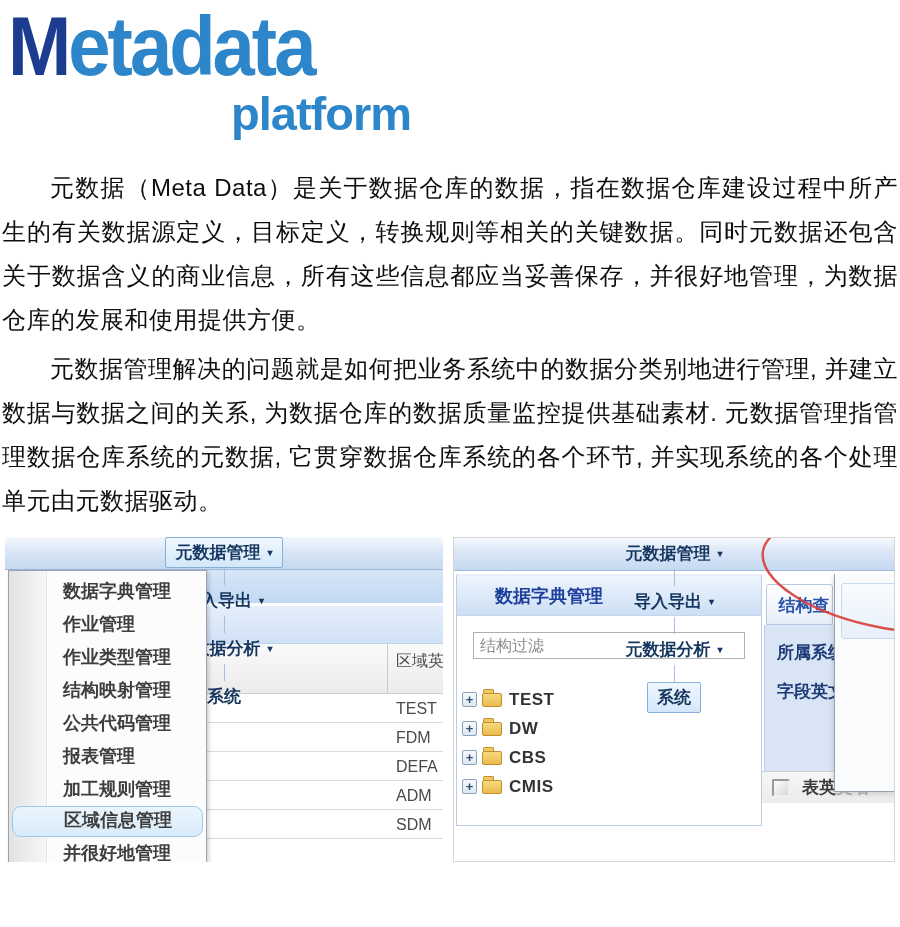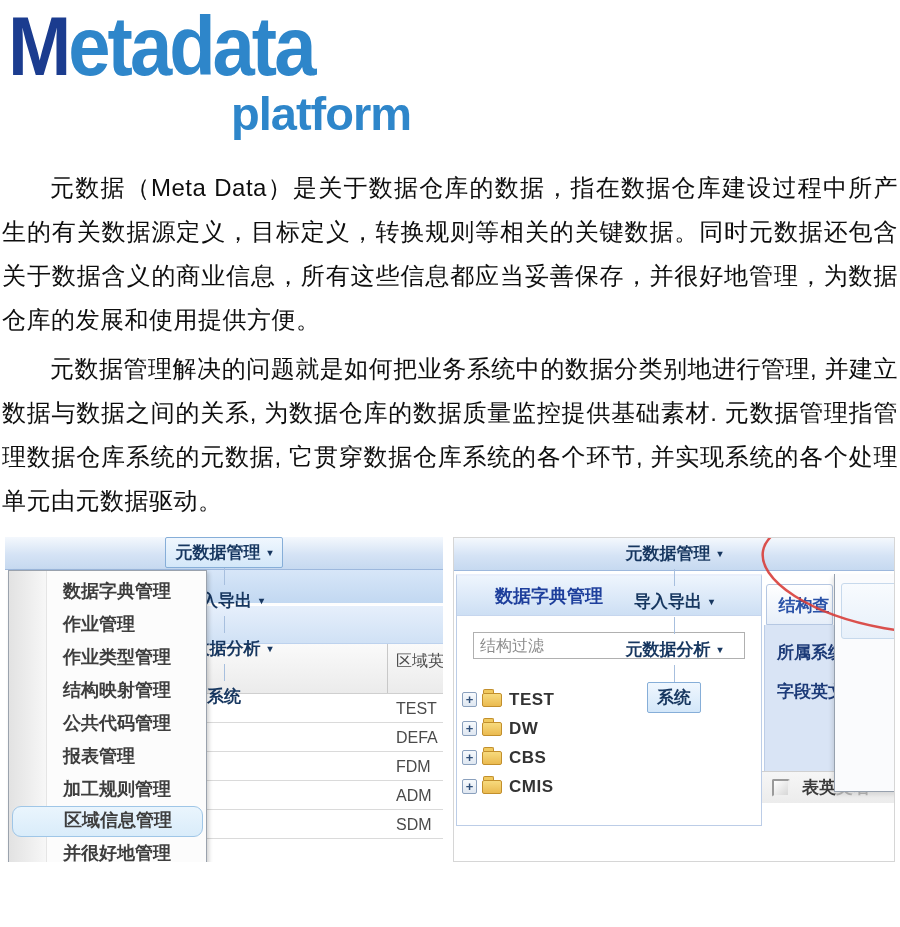--- a/index.html
+++ b/index.html
@@ -98,22 +98,22 @@
     </div>
   </div>
 
   <div class="lcontent">
     <div class="band1"></div>
     <div class="band2"></div>
     <div class="thead">
       <div class="thcell">区域英</div>
     </div>
     <div class="trow">TEST</div>
+    <div class="trow">FDM</div>
     <div class="trow">DEFA</div>
-    <div class="trow">FDM</div>
     <div class="trow">ADM</div>
     <div class="trow">SDM</div>
   </div>
 
   <div class="ddpanel">
     <div class="ddgutter"></div>
     <div class="dditem">数据字典管理</div>
     <div class="dditem">作业管理</div>
     <div class="dditem">作业类型管理</div>
     <div class="dditem">结构映射管理</div>

